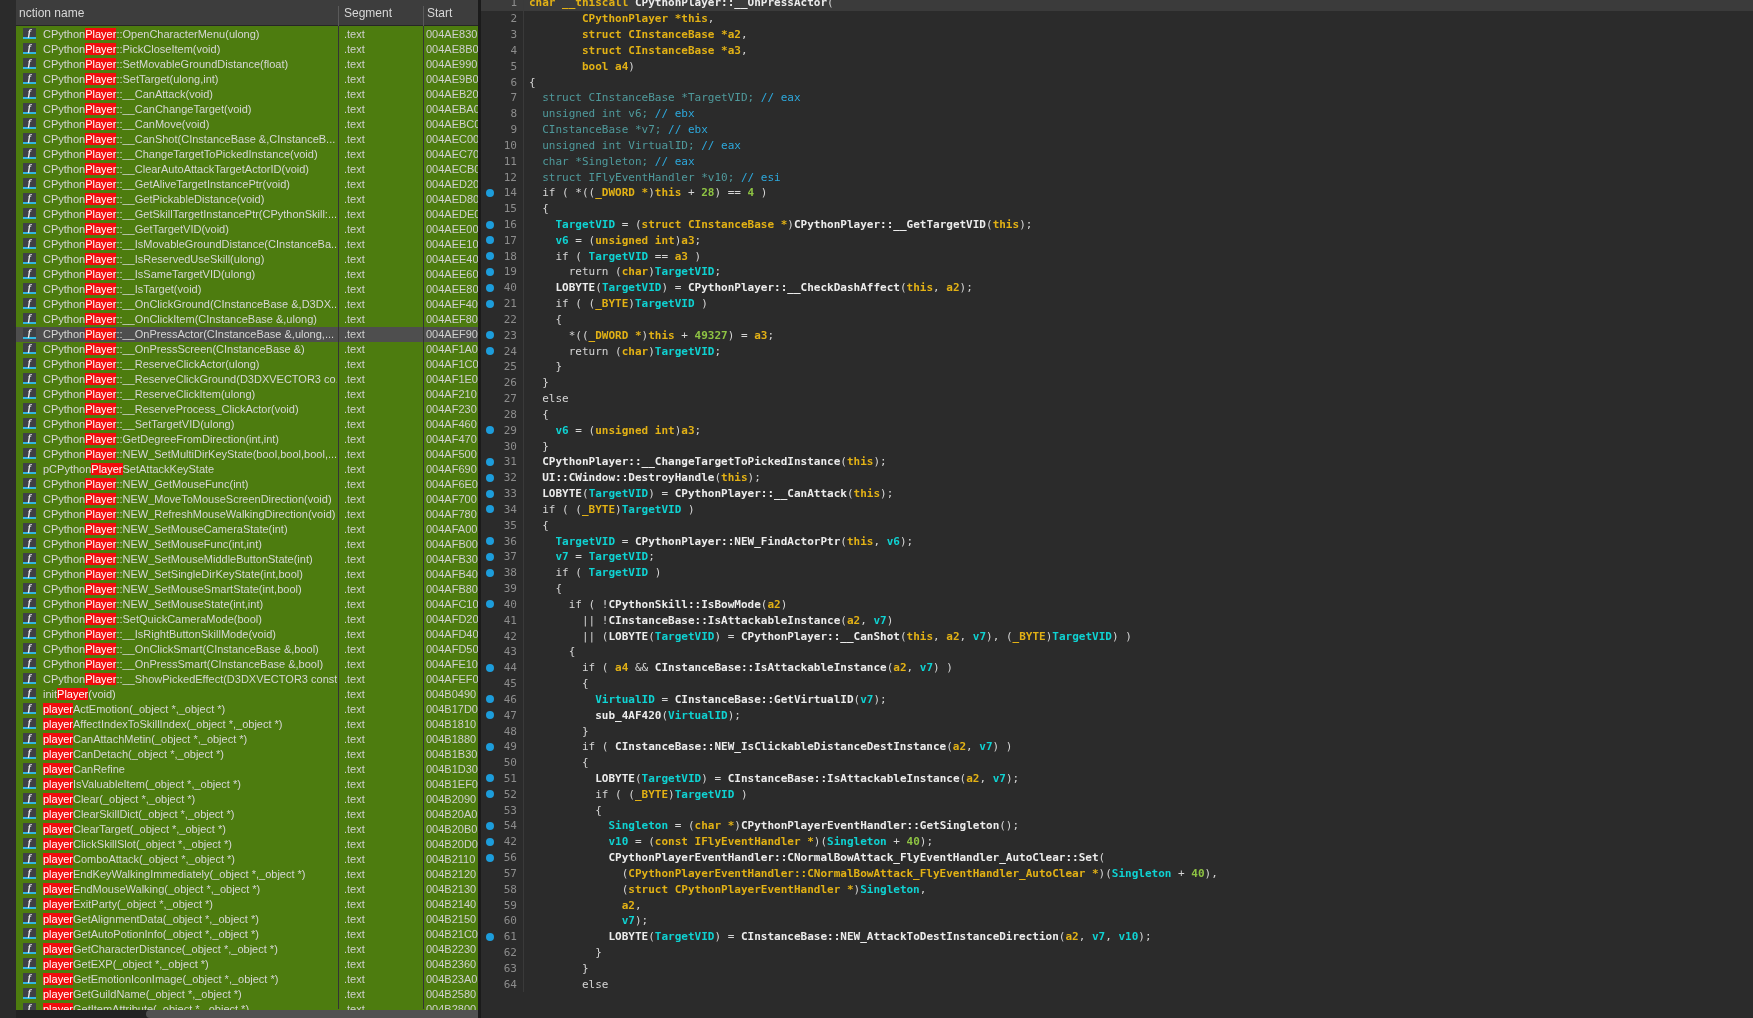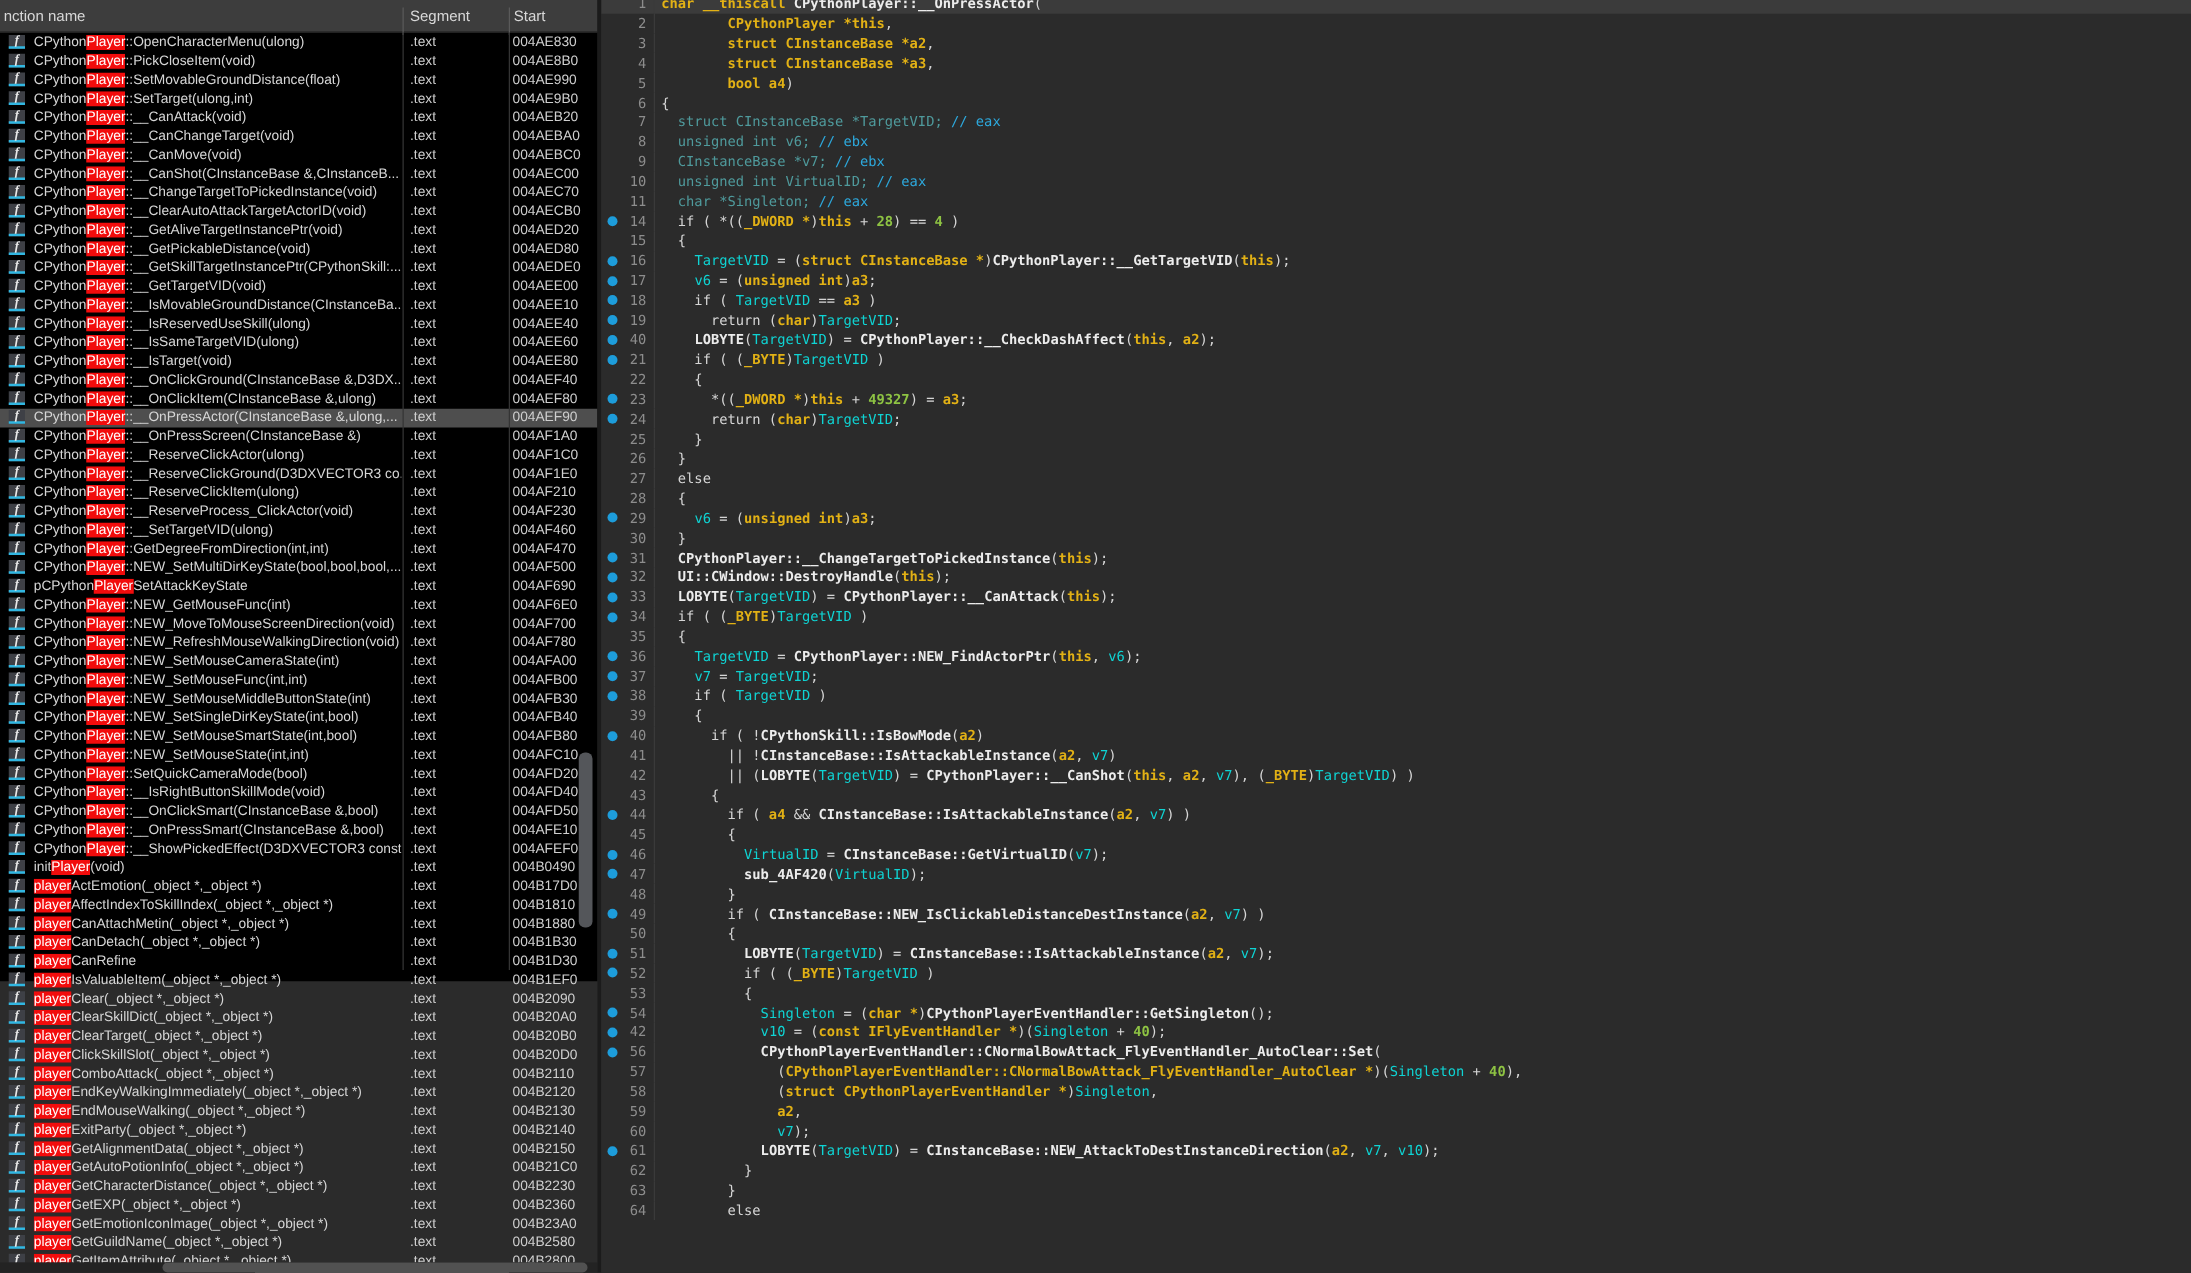--- a/index.html
+++ b/index.html
@@ -6,21 +6,21 @@
     --red:#f20c0c; --sel:#4e4e4e; --bp:#1d9ddb;
     --loc:#0fd3d3; --arg:#e2b115; --num:#8ec343; --fn:#ececec;
     --decl:#4f9a9c; --regc:#2da9dd; --def:#d6d6d6;
   }
   *{box-sizing:border-box}
   html,body{margin:0;padding:0}
   body{width:1753px;height:1018px;overflow:hidden;position:relative;
        background:#2b2b2b;font-family:"Liberation Sans",sans-serif;}
 
   
-  .functions-panel{position:absolute;left:0;top:0;width:478px;height:785px;background:#000000;}
+  .functions-panel{position:absolute;left:16px;top:0;width:478px;height:1018px;background:#4d7c0f;}
   .fn-header{position:absolute;left:0;top:0;width:478px;height:26px;background:#3d3d3d;
              border-bottom:1px solid #262626;color:#d8d8d8;font-size:12px;}
   .fn-header span{position:absolute;top:6px;white-space:nowrap;}
   .h-name{left:3px}.h-seg{left:328px}.h-start{left:411px}
   .hdr-sep{position:absolute;top:2px;height:22px;width:1px;background:#5a5a5a;}
   .col-sep{position:absolute;top:26px;bottom:9px;width:1px;background:#343434;}
   .sep1{left:322px}.sep2{left:407px}
 
   .fn-rows{position:absolute;left:0;top:27px;width:478px;height:983px;overflow:hidden;}
   .fn-row{position:relative;height:15px;font-size:11px;color:#d6d6d6;}
@@ -45,21 +45,21 @@
   .code-line{display:flex;height:15.84px;align-items:center;
              font-family:"DejaVu Sans Mono",monospace;font-size:11px;}
   .code-line.cur{background:#3b3b3b;}
   .gut{width:17px;flex:none;display:flex;align-items:center;justify-content:center;height:100%;}
   .bp-dot{width:8px;height:8px;border-radius:50%;background:var(--bp);}
   .lnum{width:19px;flex:none;text-align:right;color:#8d8d8d;}
   .cbody{flex:1;white-space:pre;margin-left:6px;padding-left:5px;border-left:1px solid #3a3a3a;
          height:100%;display:flex;align-items:center;overflow:hidden;}
   .tk-d{color:var(--def);}
   .tk-y{color:var(--arg);font-weight:700;}
-  .tk-v{color:var(--loc);font-weight:400;}
+  .tk-v{color:var(--loc);font-weight:700;}
   .tk-n{color:var(--num);font-weight:700;}
   .tk-f{color:var(--fn);font-weight:700;}
   .tk-m{color:var(--decl);}
   .tk-c{color:var(--regc);font-weight:400;}
 </style>
 </head>
 <body>
 
 <div class="functions-panel">
   <div class="fn-header">
@@ -528,20 +528,25 @@
         <span class="gut"></span>
         <span class="lnum">10</span>
         <span class="cbody"><span class="tk-m">  unsigned int VirtualID; </span><span class="tk-c">// eax</span></span>
       </div>
       <div class="code-line">
         <span class="gut"></span>
         <span class="lnum">11</span>
         <span class="cbody"><span class="tk-m">  char *Singleton; </span><span class="tk-c">// eax</span></span>
       </div>
       <div class="code-line">
+        <span class="gut"></span>
+        <span class="lnum">12</span>
+        <span class="cbody"><span class="tk-m">  struct IFlyEventHandler *v10; </span><span class="tk-c">// esi</span></span>
+      </div>
+      <div class="code-line">
         <span class="gut">
           <span class="bp-dot"></span>
         </span>
         <span class="lnum">14</span>
         <span class="cbody"><span class="tk-d">  if ( *((</span><span class="tk-y">_DWORD *</span><span class="tk-d">)</span><span class="tk-y">this</span><span class="tk-d"> + </span><span class="tk-n">28</span><span class="tk-d">) == </span><span class="tk-n">4</span><span class="tk-d"> )</span></span>
       </div>
       <div class="code-line">
         <span class="gut"></span>
         <span class="lnum">15</span>
         <span class="cbody"><span class="tk-d">  {</span></span>

